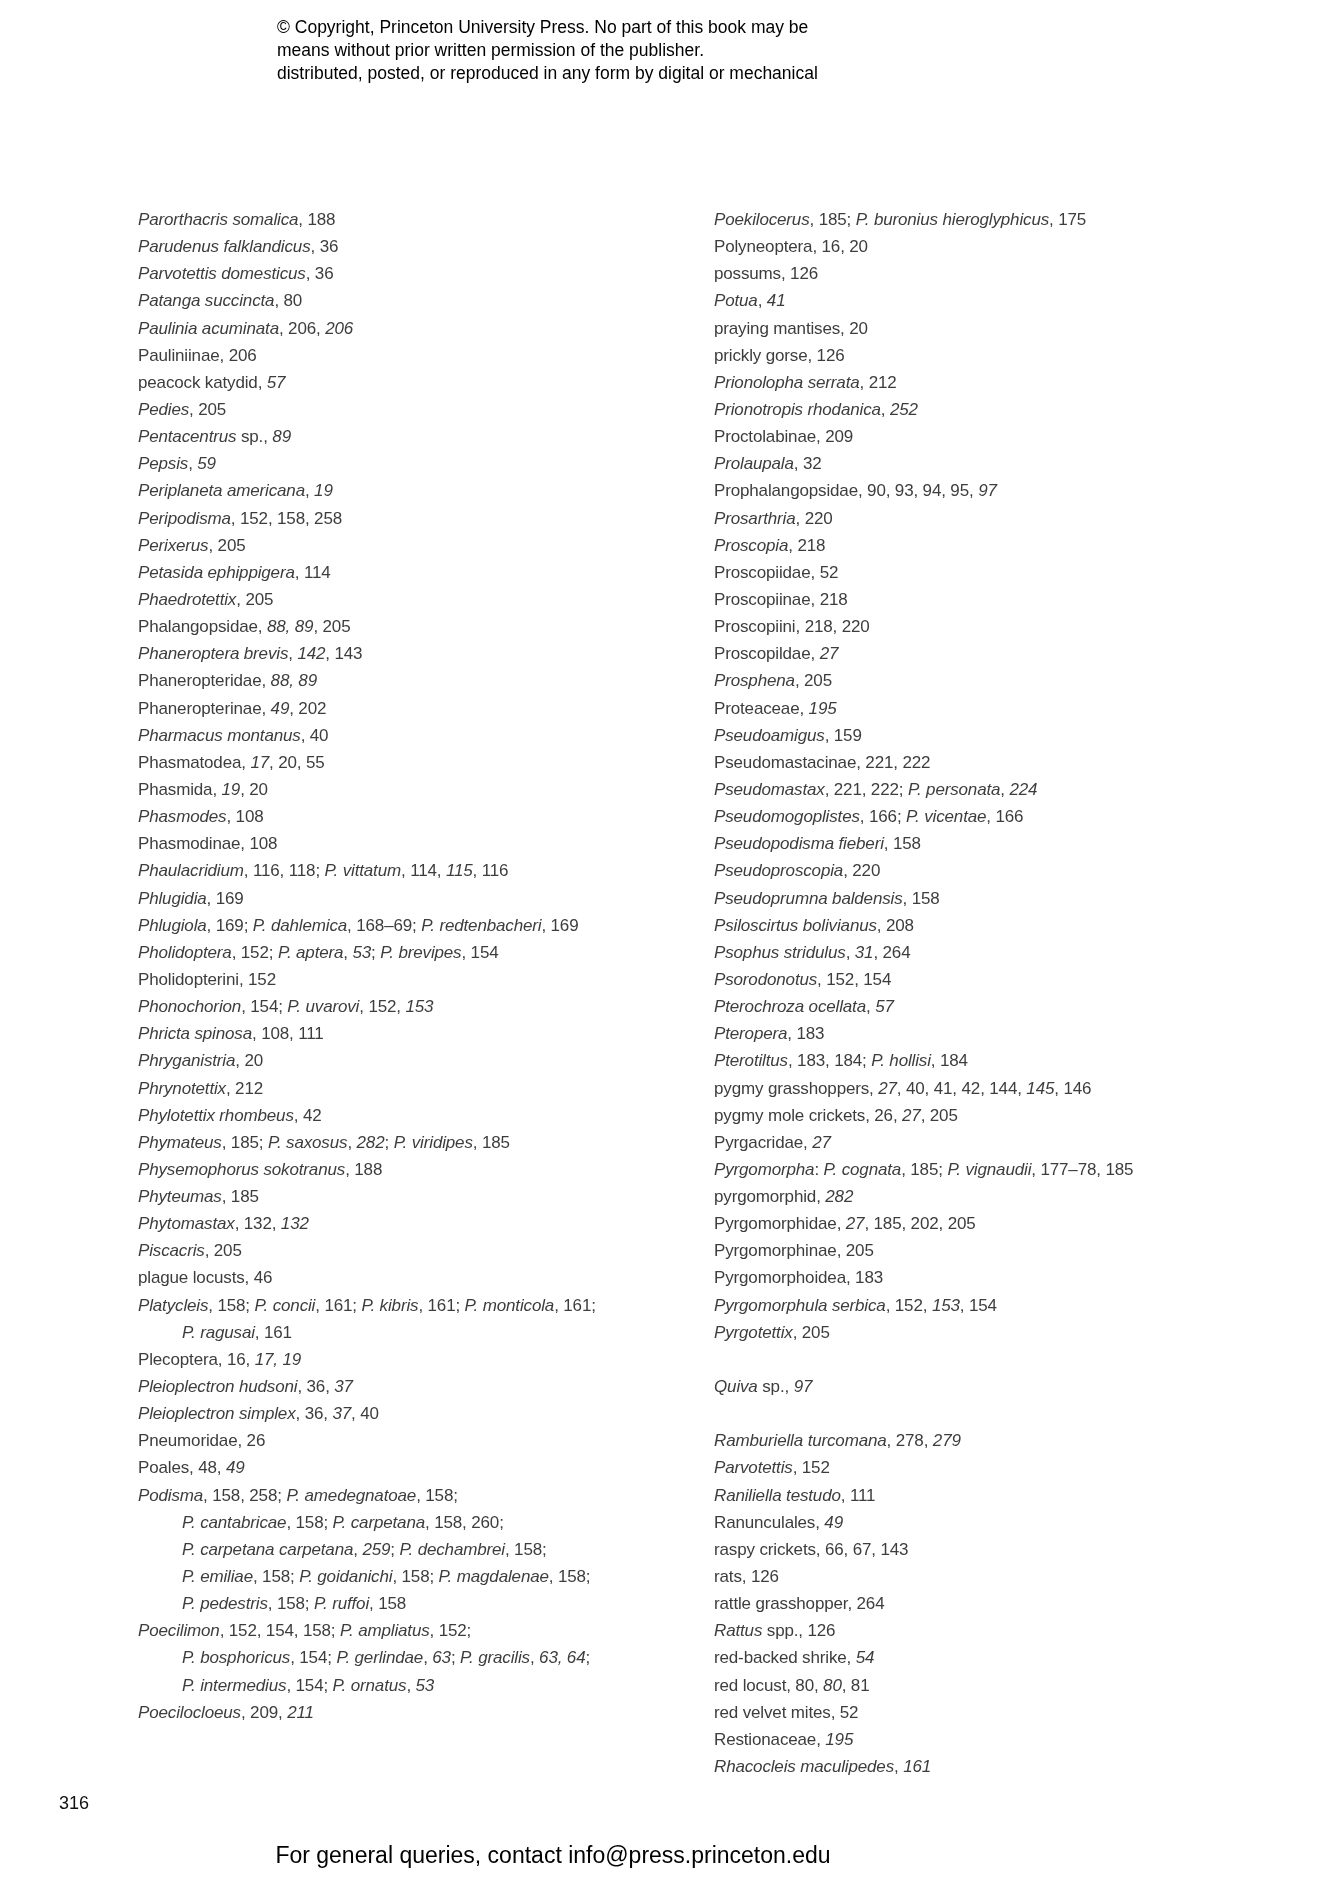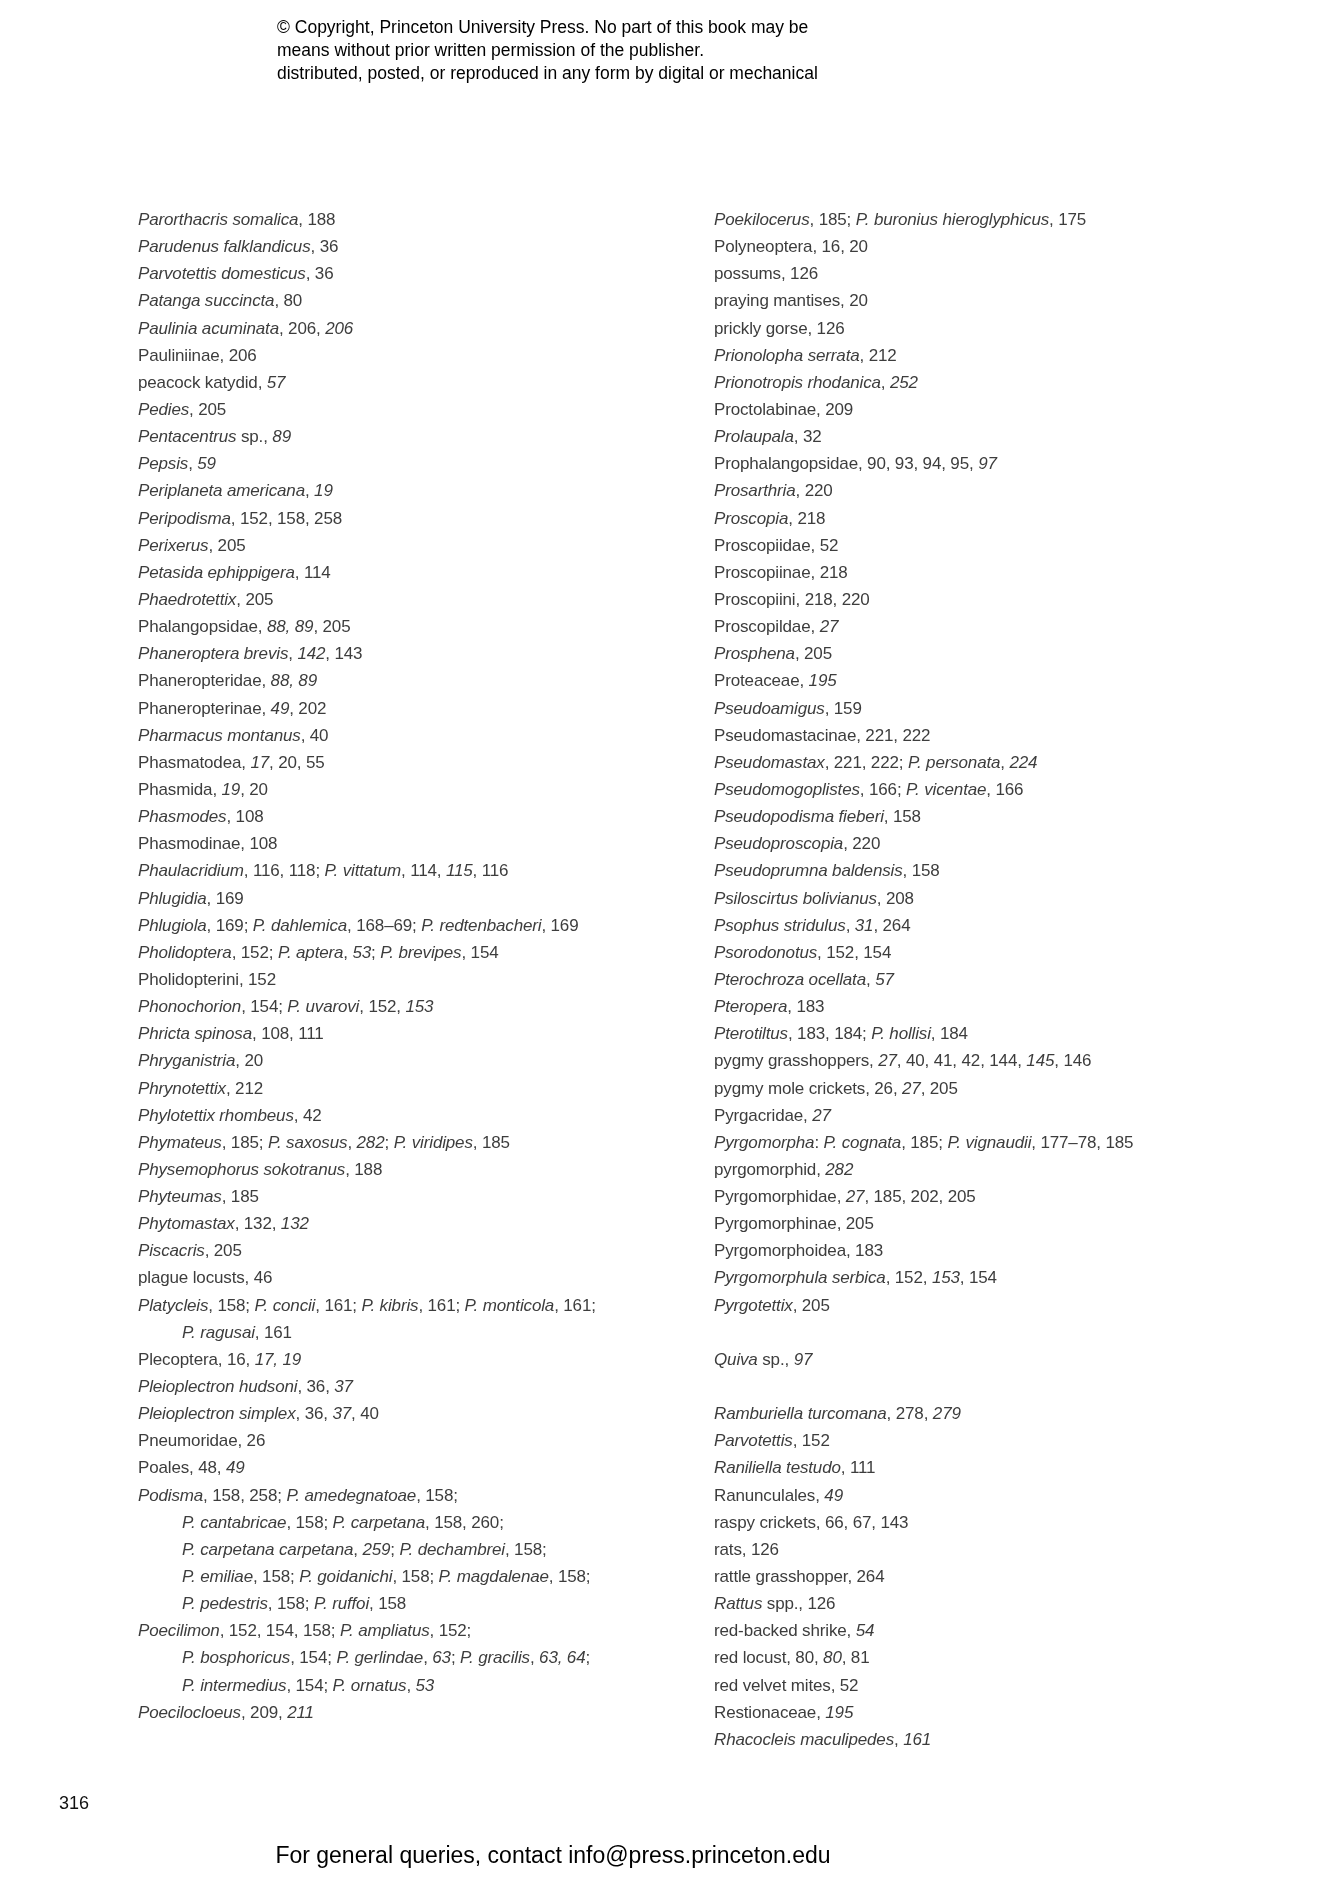--- a/index.html
+++ b/index.html
@@ -125,20 +125,21 @@
       <div class="line indent"><i>P. pedestris</i><span>, 158; </span><i>P. ruffoi</i><span>, 158</span></div>
       <div class="line"><i>Poecilimon</i><span>, 152, 154, 158; </span><i>P. ampliatus</i><span>, 152;</span></div>
       <div class="line indent"><i>P. bosphoricus</i><span>, 154; </span><i>P. gerlindae</i><span>, </span><i>63</i><span>; </span><i>P. gracilis</i><span>, </span><i>63, 64</i><span>;</span></div>
       <div class="line indent"><i>P. intermedius</i><span>, 154; </span><i>P. ornatus</i><span>, </span><i>53</i></div>
       <div class="line"><i>Poecilocloeus</i><span>, 209, </span><i>211</i></div>
     </div>
   <div class="index-col right">
       <div class="line"><i>Poekilocerus</i><span>, 185; </span><i>P. buronius hieroglyphicus</i><span>, 175</span></div>
       <div class="line"><span>Polyneoptera, 16, 20</span></div>
       <div class="line"><span>possums, 126</span></div>
+      <div class="line"><i>Potua</i><span>, </span><i>41</i></div>
       <div class="line"><span>praying mantises, 20</span></div>
       <div class="line"><span>prickly gorse, 126</span></div>
       <div class="line"><i>Prionolopha serrata</i><span>, 212</span></div>
       <div class="line"><i>Prionotropis rhodanica</i><span>, </span><i>252</i></div>
       <div class="line"><span>Proctolabinae, 209</span></div>
       <div class="line"><i>Prolaupala</i><span>, 32</span></div>
       <div class="line"><span>Prophalangopsidae, 90, 93, 94, 95, </span><i>97</i></div>
       <div class="line"><i>Prosarthria</i><span>, 220</span></div>
       <div class="line"><i>Proscopia</i><span>, 218</span></div>
       <div class="line"><span>Proscopiidae, 52</span></div>

